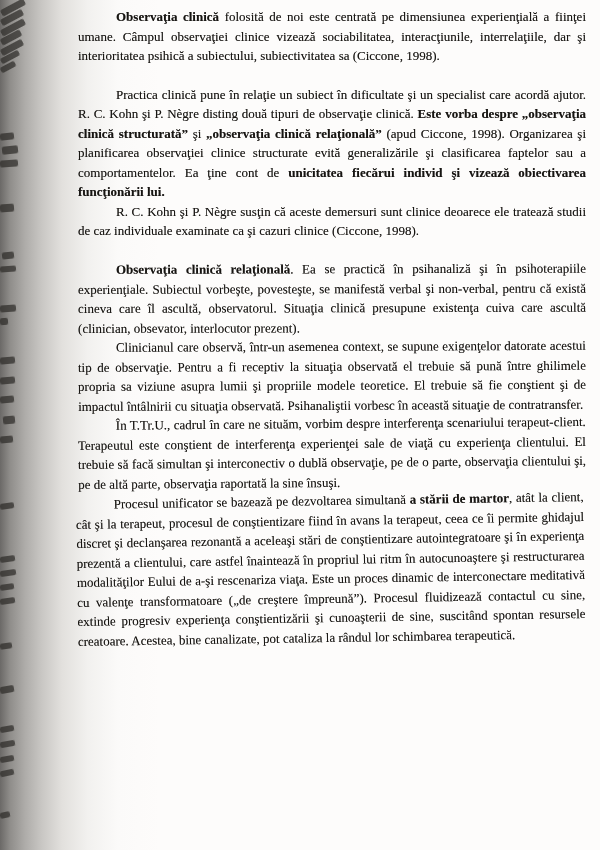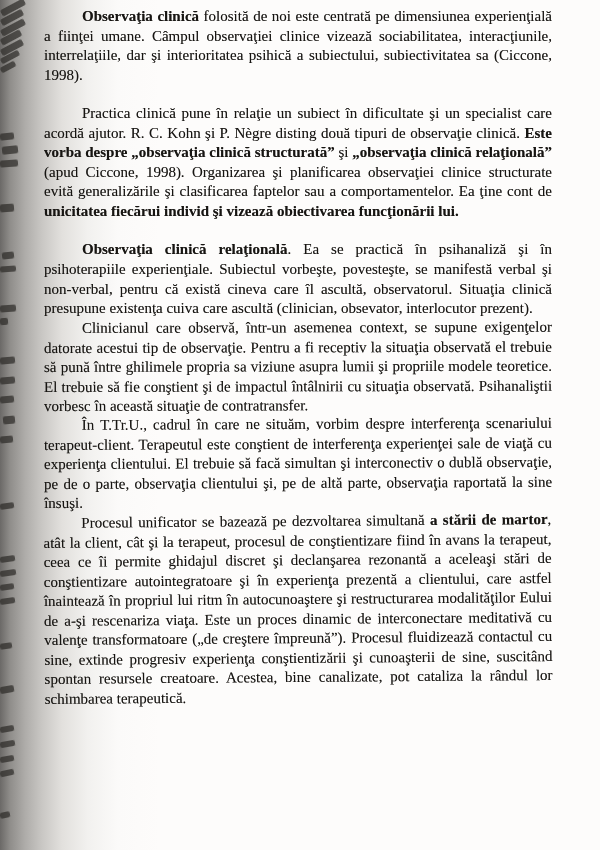--- a/index.html
+++ b/index.html
@@ -33,25 +33,25 @@
   }
   .gutter-artifact {
     position: absolute;
     background: #2e2c29;
     border-radius: 2px;
     opacity: 0.72;
     filter: blur(0.6px);
   }
   .page-text {
     position: absolute;
-    left: 44px;
+    left: 78px;
     top: 7px;
     width: 508px;
     color: #171512;
-    font-size: 15px;
+    font-size: 13px;
     line-height: 19.55px;
     text-align: justify;
     text-shadow: 0 0 0.6px rgba(23,21,18,0.45);
   }
   .para {
     margin: 0;
     text-indent: 38px;
     transform-origin: 0 50%;
   }
   .para.space-before { margin-top: 19px; }
@@ -96,18 +96,19 @@
       <div class="gutter-artifact" style="top: 686px; left: 0px; width: 14px; height: 7px; transform: rotate(-10deg);"></div>
       <div class="gutter-artifact" style="top: 726px; left: 0px; width: 14px; height: 6px; transform: rotate(-10deg);"></div>
       <div class="gutter-artifact" style="top: 741px; left: 0px; width: 15px; height: 6px; transform: rotate(-10deg);"></div>
       <div class="gutter-artifact" style="top: 756px; left: 0px; width: 14px; height: 6px; transform: rotate(-10deg);"></div>
       <div class="gutter-artifact" style="top: 770px; left: 0px; width: 14px; height: 6px; transform: rotate(-12deg);"></div>
       <div class="gutter-artifact" style="top: 812px; left: 0px; width: 10px; height: 6px; transform: rotate(-12deg);"></div>
     </div>
   <div class="page-text">
       <p class="para"><span class="run bold">Observaţia clinică</span><span class="run"> folosită de noi este centrată pe dimensiunea experienţială a fiinţei umane. Câmpul observaţiei clinice vizează sociabilitatea, interacţiunile, interrelaţiile, dar şi interioritatea psihică a subiectului, subiectivitatea sa (Ciccone, 1998).</span></p>
       <p class="para space-before"><span class="run">Practica clinică pune în relaţie un subiect în dificultate şi un specialist care acordă ajutor. R. C. Kohn şi P. Nègre disting două tipuri de observaţie clinică. </span><span class="run bold">Este vorba despre „observaţia clinică structurată”</span><span class="run"> şi </span><span class="run bold">„observaţia clinică relaţională”</span><span class="run"> (apud Ciccone, 1998). Organizarea şi planificarea observaţiei clinice structurate evită generalizările şi clasificarea faptelor sau a comportamentelor. Ea ţine cont de </span><span class="run bold">unicitatea fiecărui individ şi vizează obiectivarea funcţionării lui.</span></p>
+      <p class="para"><span class="run">R. C. Kohn şi P. Nègre susţin că aceste demersuri sunt clinice deoarece ele tratează studii de caz individuale examinate ca şi cazuri clinice (Ciccone, 1998).</span></p>
       <p class="para space-before"><span class="run bold">Observaţia clinică relaţională</span><span class="run">. Ea se practică în psihanaliză şi în psihoterapiile experienţiale. Subiectul vorbeşte, povesteşte, se manifestă verbal şi non-verbal, pentru că există cineva care îl ascultă, observatorul. Situaţia clinică presupune existenţa cuiva care ascultă (clinician, obsevator, interlocutor prezent).</span></p>
       <p class="para"><span class="run">Clinicianul care observă, într-un asemenea context, se supune exigenţelor datorate acestui tip de observaţie. Pentru a fi receptiv la situaţia observată el trebuie să pună între ghilimele propria sa viziune asupra lumii şi propriile modele teoretice. El trebuie să fie conştient şi de impactul întâlnirii cu situaţia observată. Psihanaliştii vorbesc în această situaţie de contratransfer.</span></p>
       <p class="para"><span class="run">În T.Tr.U., cadrul în care ne situăm, vorbim despre interferenţa scenariului terapeut-client. Terapeutul este conştient de interferenţa experienţei sale de viaţă cu experienţa clientului. El trebuie să facă simultan şi interconectiv o dublă observaţie, pe de o parte, observaţia clientului şi, pe de altă parte, observaţia raportată la sine însuşi.</span></p>
       <p class="para"><span class="run">Procesul unificator se bazează pe dezvoltarea simultană </span><span class="run bold">a stării de martor</span><span class="run">, atât la client, cât şi la terapeut, procesul de conştientizare fiind în avans la terapeut, ceea ce îi permite ghidajul discret şi declanşarea rezonantă a aceleaşi stări de conştientizare autointegratoare şi în experienţa prezentă a clientului, care astfel înaintează în propriul lui ritm în autocunoaştere şi restructurarea modalităţilor Eului de a-şi rescenariza viaţa. Este un proces dinamic de interconectare meditativă cu valenţe transformatoare („de creştere împreună”). Procesul fluidizează contactul cu sine, extinde progresiv experienţa conştientizării şi cunoaşterii de sine, suscitând spontan resursele creatoare. Acestea, bine canalizate, pot cataliza la rândul lor schimbarea terapeutică.</span></p>
     </div>
 </div>
 
 </body></html>

